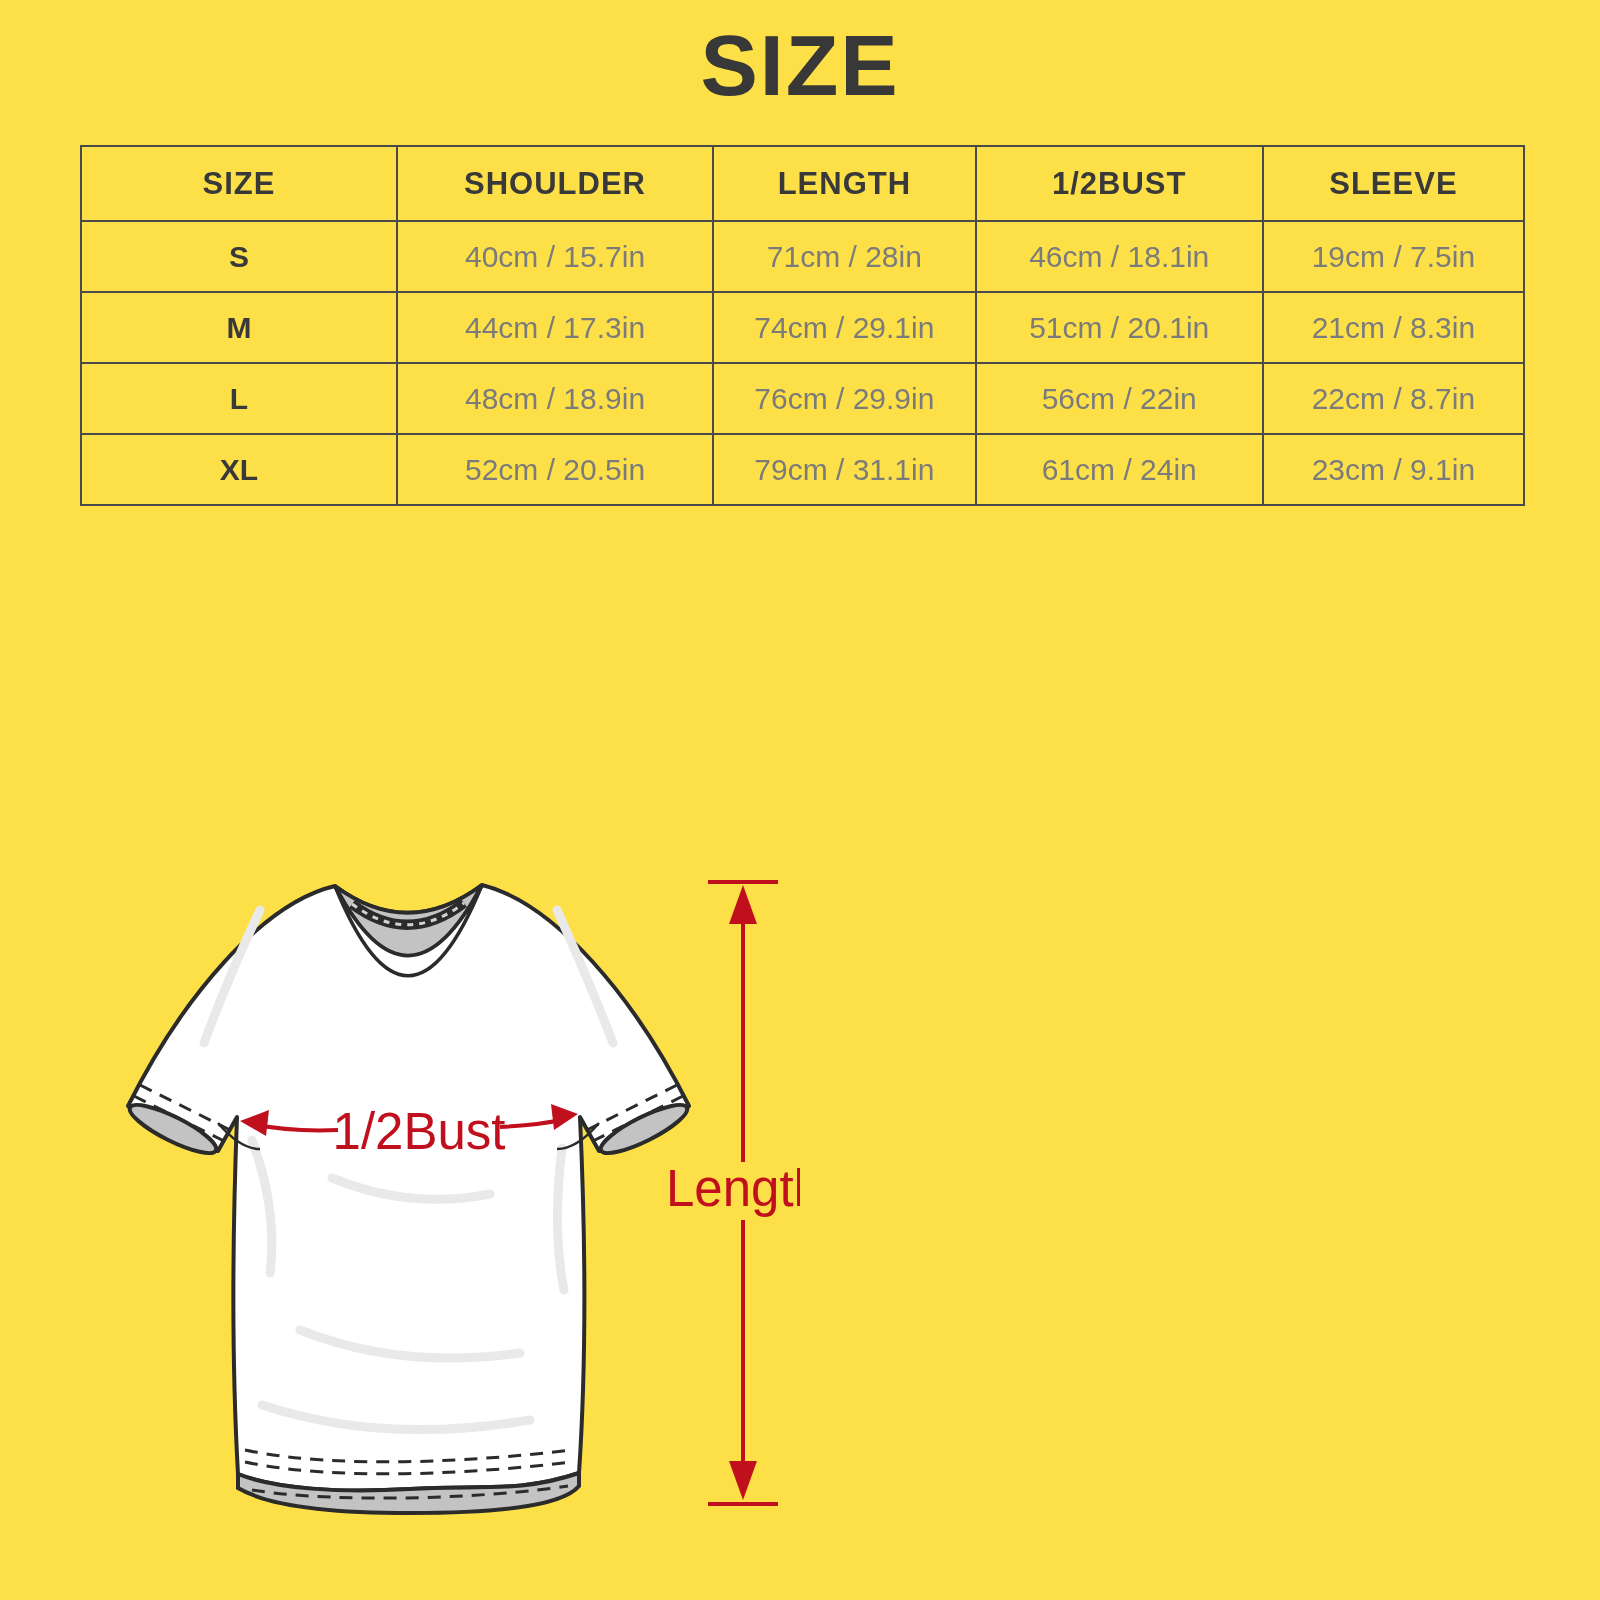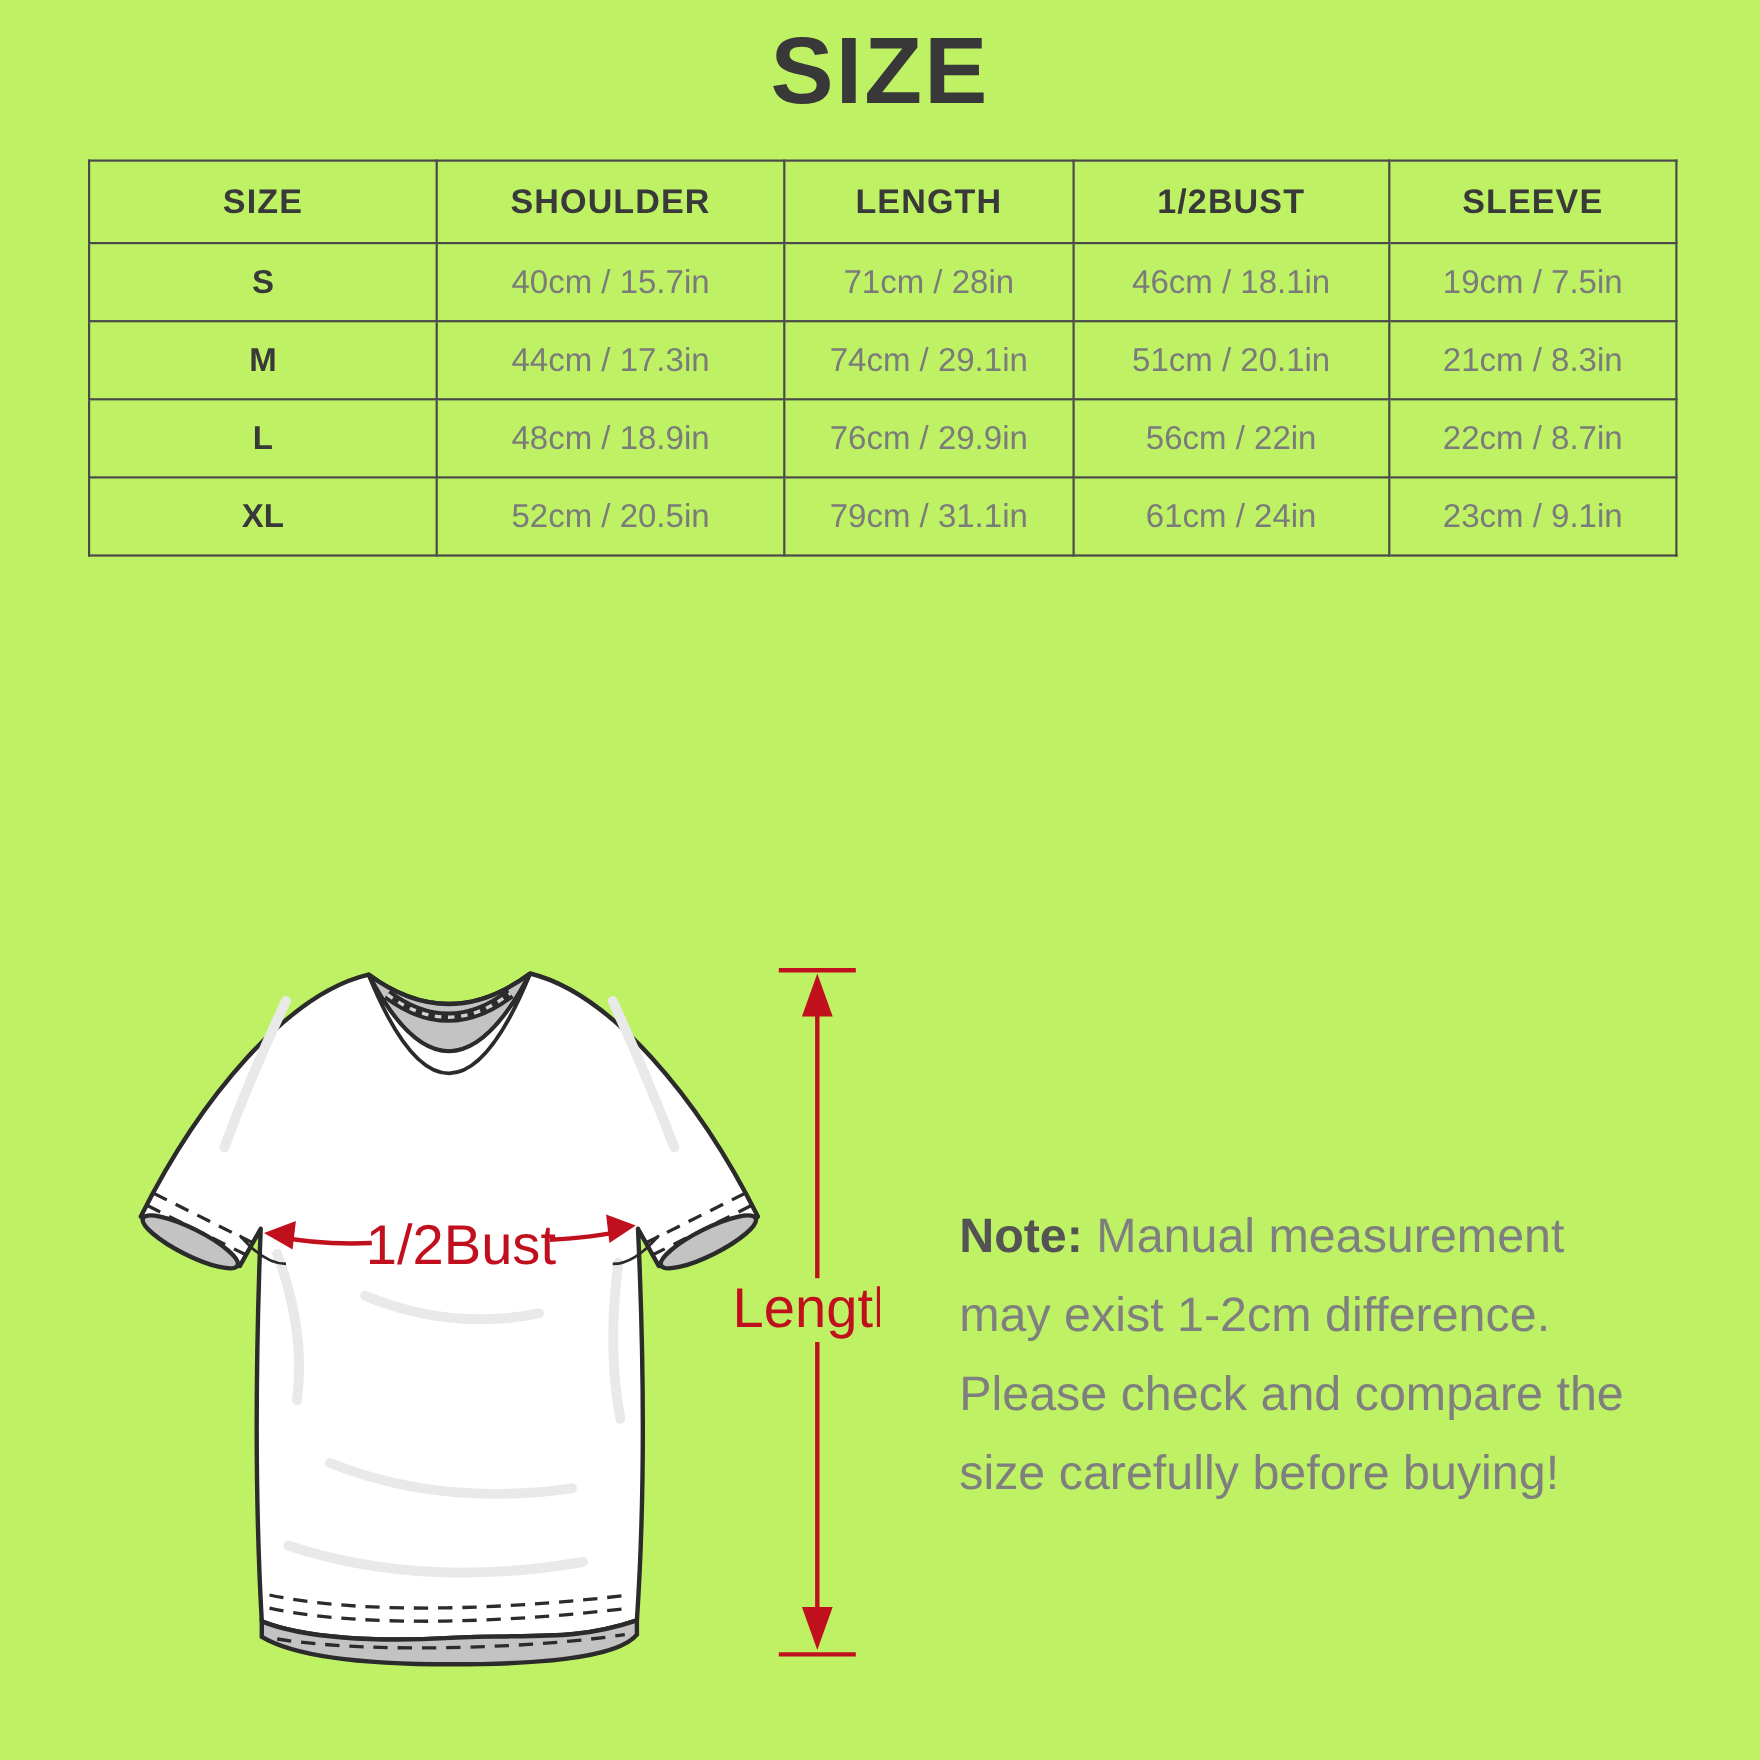--- a/index.html
+++ b/index.html
@@ -1,17 +1,17 @@
 <!DOCTYPE html>
 <html><head>
 <meta charset="utf-8">
 <style>
   html,body { margin:0; padding:0; background:#ffffff; }
   .canvas {
-    position:relative; width:1600px; height:1600px; background:#bef264;
+    position:relative; width:1600px; height:1600px; background:#fde047;
     font-family:"Liberation Sans", sans-serif; overflow:hidden;
   }
   .page-title {
     position:absolute; left:0; top:22px; width:1600px;
     text-align:center; font-size:86px; font-weight:bold;
     color:#383838; letter-spacing:2px; line-height:1;
   }
   table.size-table {
     position:absolute; left:80px; top:145px; width:1445px;
     border-collapse:collapse; table-layout:fixed;
@@ -165,15 +165,14 @@
       <path class="redline" d="M 608,34 L 678,34"></path>
       <polygon class="redfill" points="643,37 629,76 657,76"></polygon>
       <path class="redline" d="M 643,72 L 643,314"></path>
       <text class="redtext" x="644" y="358" text-anchor="middle">Length</text>
       <path class="redline" d="M 643,372 L 643,614"></path>
       <polygon class="redfill" points="643,652 629,613 657,613"></polygon>
       <path class="redline" d="M 608,656 L 678,656"></path>
     </g>
   </svg>
 
-  <p class="note-block"><span class="note-prefix">Note:</span><span> Manual measurement may exist 1-2cm difference. Please check and compare the size carefully before buying!</span></p>
 
 </div>
 
 </body></html>

